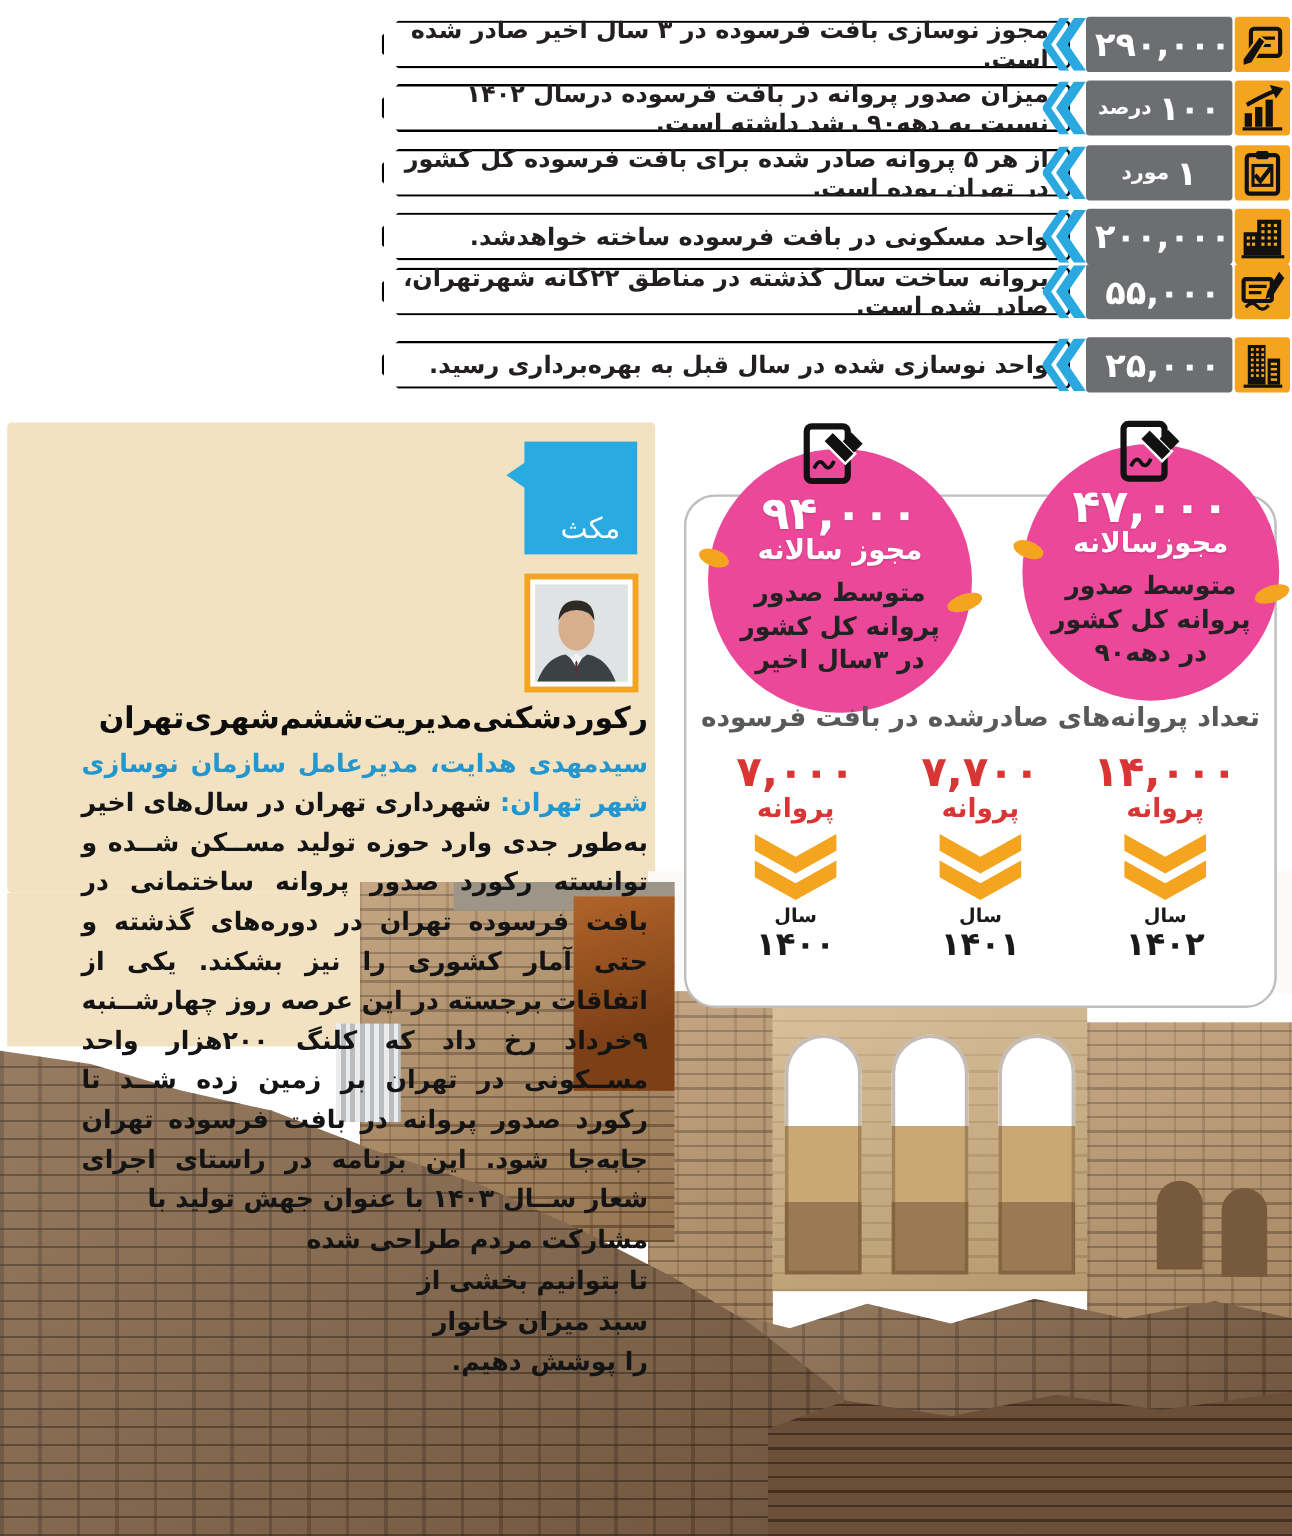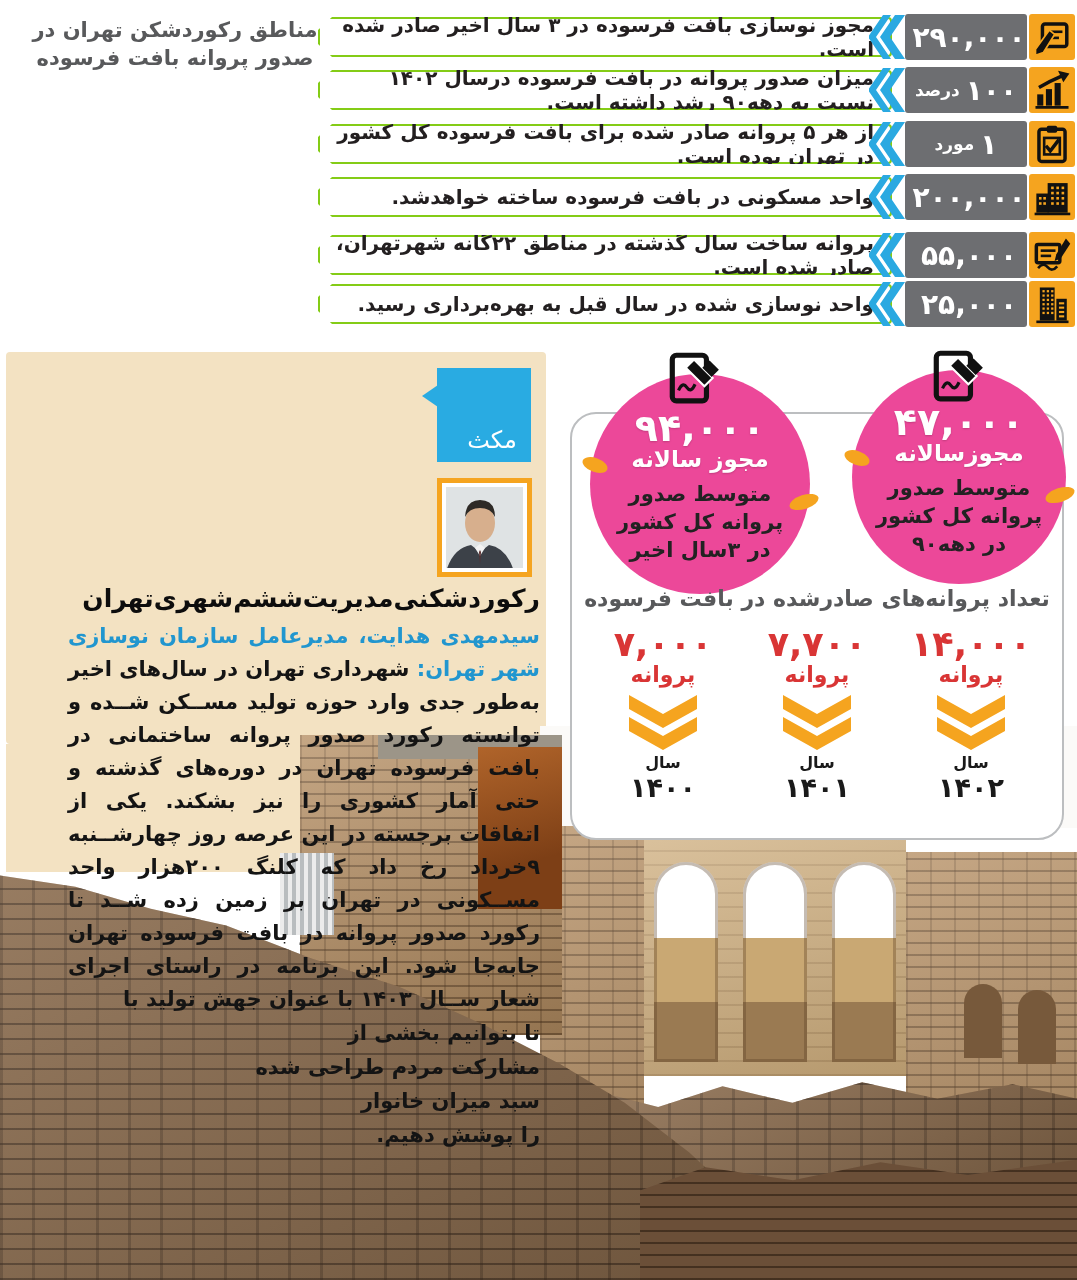--- a/index.html
+++ b/index.html
@@ -17,21 +17,21 @@
   .stat-row { position:absolute; left:0; width:1077px; height:48px; z-index:6; }
   .stat-icon { position:absolute; left:1029px; top:0; width:46px; height:46px; background:#F5A41F;
                border-radius:3px; display:flex; align-items:center; justify-content:center; }
   .stat-num  { position:absolute; left:905px; top:0; width:122px; height:46px; background:#6D6E71;
                border-radius:3px; display:flex; align-items:center; justify-content:center; gap:6px;
                color:#fff; direction:rtl; }
   .stat-num .v { font-size:28px; font-weight:700; letter-spacing:-1px; }
   .stat-num .u { font-size:17px; font-weight:700;text-align:center; }
   .stat-chev { position:absolute; left:869px; top:1px; width:40px; height:44px; }
   .stat-bubble { position:absolute; left:318px; top:3px; width:574px; height:40px; background:#fff;
-                 border:2px solid #84cc16; border-radius:6px 4px 4px 10px;
+                 border:2px solid #000000; border-radius:6px 4px 4px 10px;
                  clip-path:polygon(14px 0,100% 0,100% 100%,14px 100%,0 calc(100% - 13px),0 13px);
                  display:flex; align-items:center; justify-content:flex-start; direction:rtl;
                  padding:0 16px; font-size:20px; font-weight:700; color:#231F20; }
 
   
   .beige-main  { position:absolute; left:6px; top:352px; width:540px; height:392px; background:#F3E2C2; border-radius:4px; z-index:1; }
   .beige-tongue{ position:absolute; left:6px; top:744px; width:316px; height:128px; background:#F3E2C2; z-index:1; }
 
   .kicker { position:absolute; left:437px; top:368px; width:94px; height:94px; background:#29ABE2; z-index:6; }
   .kicker .tail { position:absolute; left:-15px; top:17px; width:0; height:0;
@@ -118,24 +118,20 @@
                background-image:repeating-linear-gradient(0deg, rgba(30,18,8,.5) 0 2px, transparent 2px 12px);
                clip-path:polygon(0 30%,15% 12%,35% 22%,55% 8%,75% 18%,100% 6%,100% 100%,0 100%); }
 
   svg { display:block; }
 </style>
 </head>
 <body>
 
 <div class="page">
 
-  <div class="tl-head">
-    <div>مناطق رکوردشکن تهران در</div>
-    <div>صدور پروانه بافت فرسوده</div>
-  </div>
 
   <div class="region-row" style="top:96px">
     
     
   </div>
   <div class="region-row" style="top:140px">
     
     
   </div>
   <div class="region-row" style="top:185px">
@@ -251,21 +247,21 @@
             <rect x="8" y="23" width="3" height="3"></rect>
             <rect x="13" y="23" width="3" height="3"></rect>
             <rect x="8" y="29" width="3" height="3"></rect>
             <rect x="13" y="29" width="3" height="3"></rect>
           </g>
           <rect x="3" y="41" width="41" height="3" fill="#111"></rect>
         </svg>
       </div>
   </div>
 
-  <div class="stat-row" style="top:232px">
+  <div class="stat-row" style="top:220px">
     <div class="stat-bubble">پروانه ساخت سال گذشته در مناطق ۲۲گانه شهرتهران، صادر شده است.</div>
     <div class="stat-chev">
         <svg width="40" height="44" viewBox="0 0 40 44">
           <path d="M36 0 L21 22 L36 44 L26 44 L11 22 L26 0 Z" fill="#2AA9E1"></path>
           <path d="M22 0 L7 22 L22 44 L14 44 L-1 22 L14 0 Z" fill="#2AA9E1"></path>
         </svg>
       </div>
     <div class="stat-num">
         <span class="v">۵۵,۰۰۰</span>
         <span class="u"></span>
@@ -344,22 +340,22 @@
           <path d="M38 61 l5 8 5 -8 -5 -4 z" fill="#f2f2f2"></path>
           <path d="M42 65 l1 12 1 -12 -1 -2 z" fill="#5a2f2f"></path>
         </svg>
     </div>
   </div>
 
   <div class="article">
     <div class="obstruction"></div>
     <h1>رکوردشکنی‌مدیریت‌ششم‌شهری‌تهران</h1>
     <p><span class="speaker">سیدمهدی هدایت، مدیرعامل سازمان نوسازی شهر تهران:</span> <span>شهرداری تهران در سال‌های اخیر به‌طور جدی وارد حوزه تولید مســکن شــده و توانسته رکورد صدور پروانه ساختمانی در بافت فرسوده تهران در دوره‌های گذشته و حتی آمار کشوری را نیز بشکند. یکی از اتفاقات برجسته در این عرصه روز چهارشــنبه ۹خرداد رخ داد که کلنگ ۲۰۰هزار واحد مســکونی در تهران بر زمین زده شــد تا رکورد صدور پروانه در بافت فرسوده تهران جابه‌جا شود. این برنامه در راستای اجرای شعار ســال ۱۴۰۳ با عنوان جهش تولید با</span></p>
+    <div class="tail-line" style="margin-left:120px">مشارکت مردم طراحی شده</div>
     <div class="tail-line" style="margin-left:255px">تا بتوانیم بخشی از</div>
-    <div class="tail-line" style="margin-left:120px">مشارکت مردم طراحی شده</div>
     <div class="tail-line" style="margin-left:280px">سبد میزان خانوار</div>
     <div class="tail-line" style="margin-left:290px">را پوشش دهیم.</div>
   </div>
 
   <div class="photo">
     <div class="sky-patch"></div>
     <div class="sky-right"></div>
     <div class="ruin">
       <div class="pillar brick-b"></div>
       <div class="band tan">

